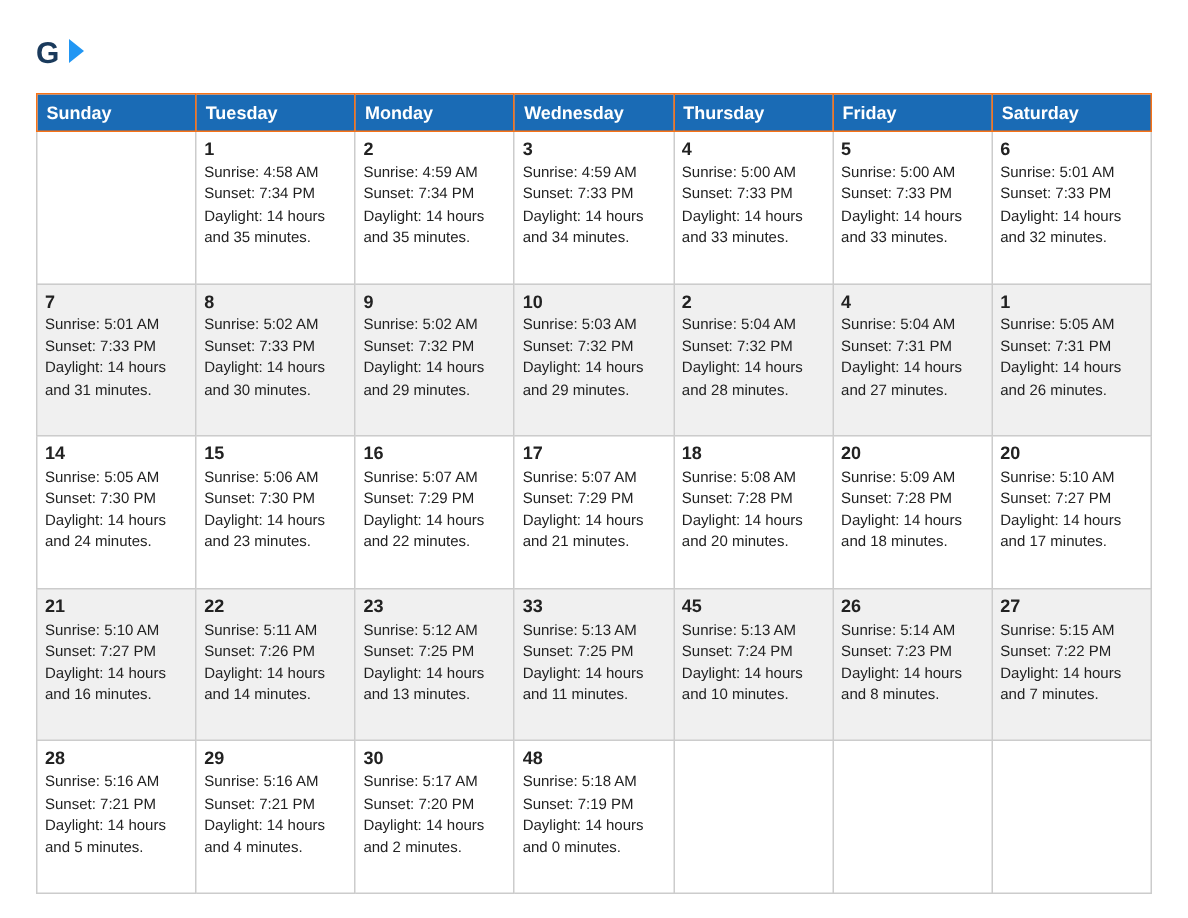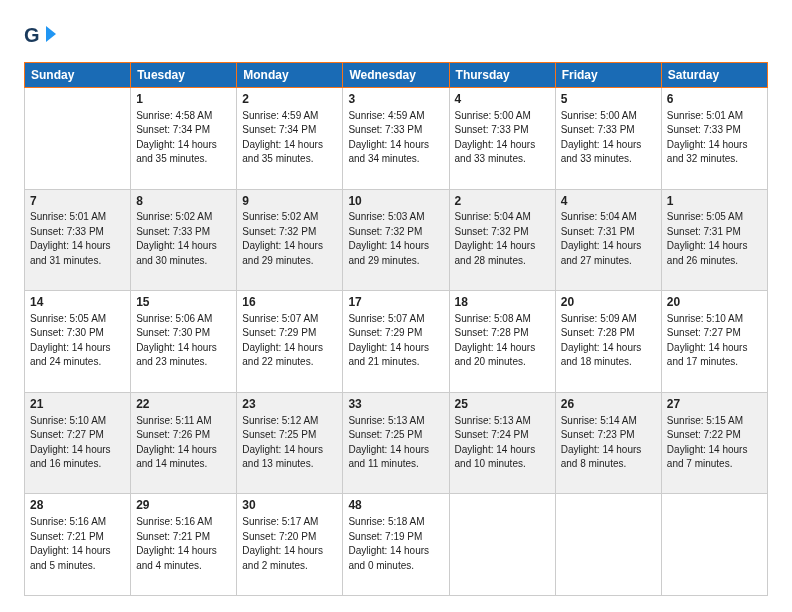--- a/index.html
+++ b/index.html
@@ -227,21 +227,21 @@
           </td>
           <td class="gray-row">
             <span class="day-num">23</span>
             <div class="day-info">Sunrise: 5:12 AM<br>Sunset: 7:25 PM<br>Daylight: 14 hours<br>and 13 minutes.</div>
           </td>
           <td class="gray-row">
             <span class="day-num">33</span>
             <div class="day-info">Sunrise: 5:13 AM<br>Sunset: 7:25 PM<br>Daylight: 14 hours<br>and 11 minutes.</div>
           </td>
           <td class="gray-row">
-            <span class="day-num">25</span>
+            <span class="day-num">45</span>
             <div class="day-info">Sunrise: 5:13 AM<br>Sunset: 7:24 PM<br>Daylight: 14 hours<br>and 10 minutes.</div>
           </td>
           <td class="gray-row">
             <span class="day-num">26</span>
             <div class="day-info">Sunrise: 5:14 AM<br>Sunset: 7:23 PM<br>Daylight: 14 hours<br>and 8 minutes.</div>
           </td>
           <td class="gray-row">
             <span class="day-num">27</span>
             <div class="day-info">Sunrise: 5:15 AM<br>Sunset: 7:22 PM<br>Daylight: 14 hours<br>and 7 minutes.</div>
           </td>

